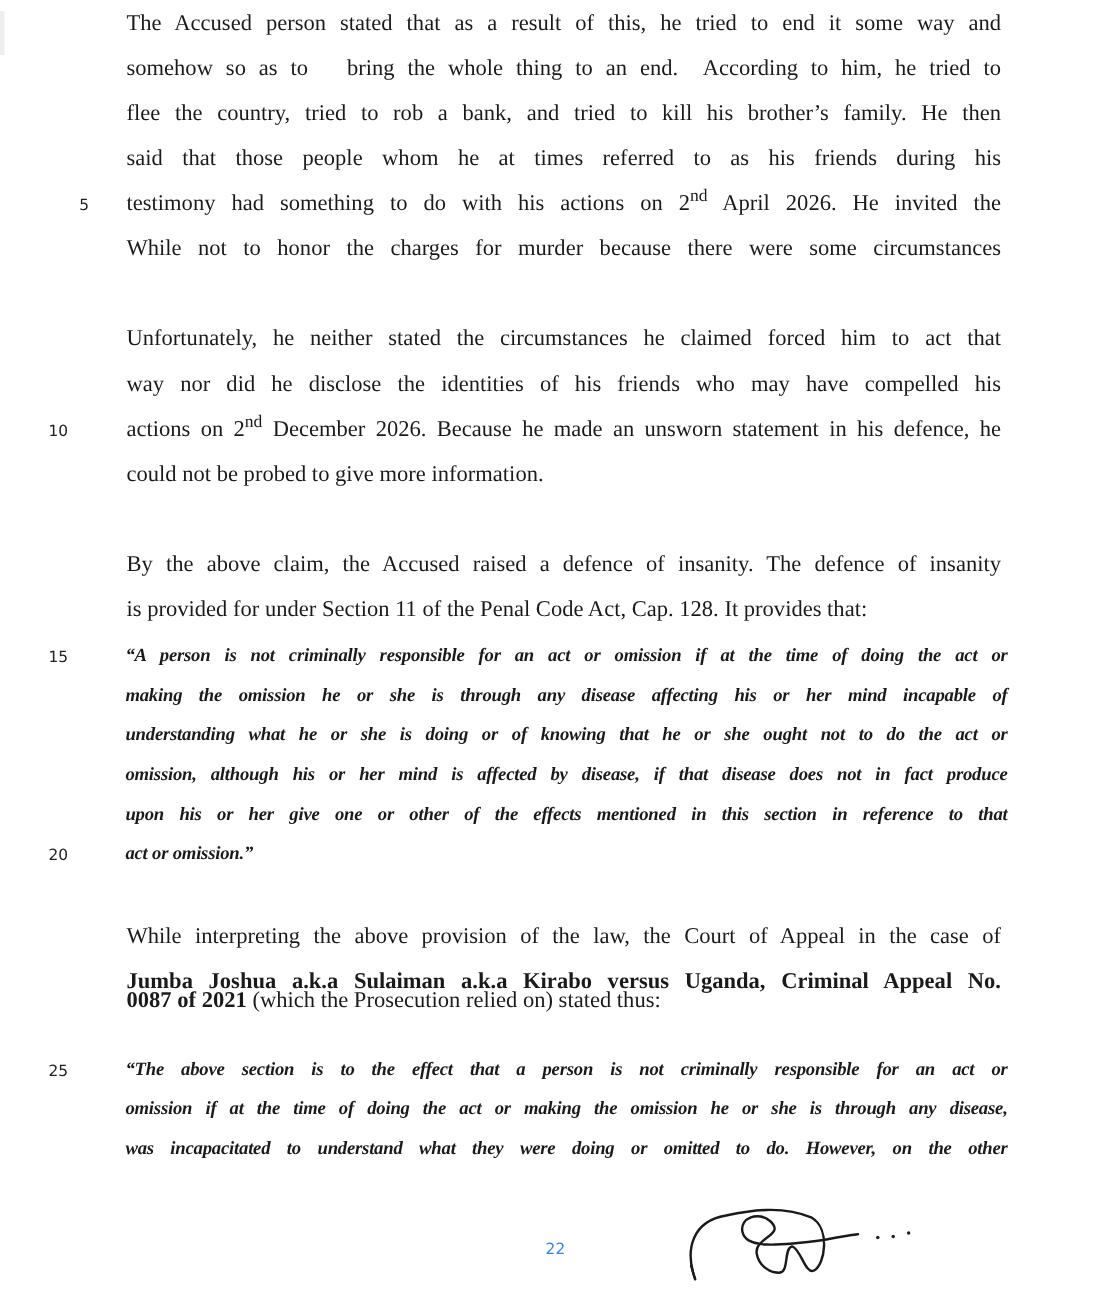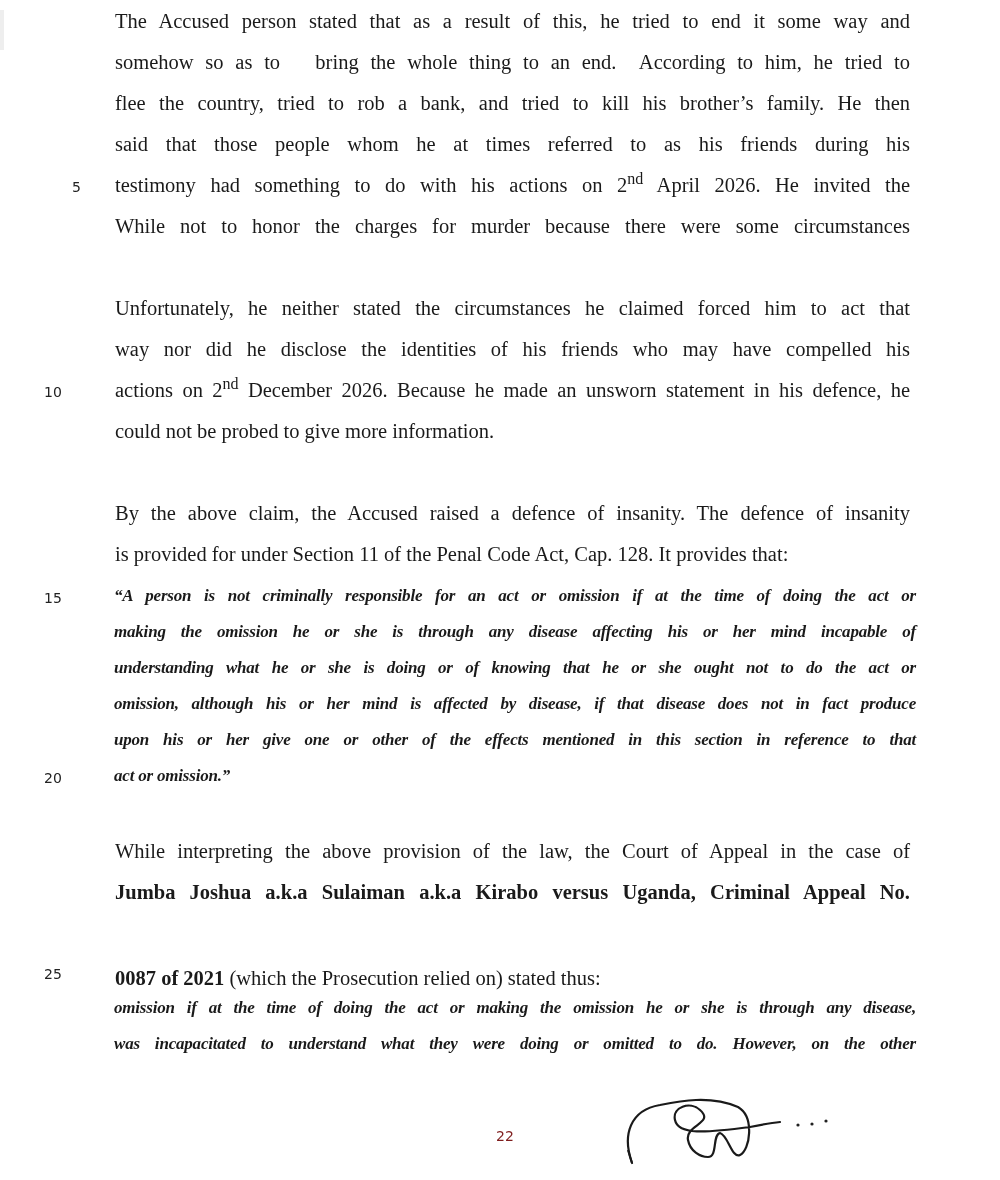--- a/index.html
+++ b/index.html
@@ -6,21 +6,21 @@
   body { width: 1000px; height: 1180px; position: relative; overflow: hidden; }
   .page { position: absolute; left: 0; top: 0; width: 1000px; height: 1180px; background: #fff; color: #1a1a1a; }
   .ln { position: absolute; left: 0; width: 1000px; height: 41px; }
   .num { position: absolute; left: 44px; width: 40px; font-family: "DejaVu Sans", sans-serif; font-size: 14px; color: #222; }
   .txt { position: absolute; left: 115px; width: 795px; font-family: "Liberation Serif", serif; font-size: 20.5px; white-space: nowrap; text-align: justify; text-align-last: justify; }
   .txt.last { text-align-last: left; }
   .q { position: absolute; left: 94px; width: 802px; font-family: "Liberation Serif", serif; font-style: italic; font-weight: bold; font-size: 17px; white-space: nowrap; text-align: justify; text-align-last: justify; letter-spacing: -0.2px; margin-left: 20px; }
   .q.last { text-align-last: left; }
   .ci { font-weight: bold; }
   sup { font-size: 16px; line-height: 0; vertical-align: 8px; }
-  .pageno { position: absolute; left: 496px; top: 1128px; font-family: "DejaVu Sans", sans-serif; font-size: 14px; color: #7f1d1d; }
+  .pageno { position: absolute; left: 496px; top: 1128px; font-family: "DejaVu Sans", sans-serif; font-size: 14px; color: #3b82f6; }
   .sig { position: absolute; left: 620px; top: 1095px; }
   .edge { position: absolute; left: 0; top: 10px; width: 4px; height: 40px; background: #eee; }
 </style>
 </head>
 <body>
 
 <div class="page">
   <div class="edge"></div>
 
   <div class="ln" style="top:10px">
@@ -83,26 +83,27 @@
     <span class="num" style="top:4px">20</span>
     <span class="q last">act or omission.”</span>
   </div>
 
   <div class="ln" style="top:840px">
     <span class="txt">While interpreting the above provision of the law, the Court of Appeal in the case of</span>
   </div>
   <div class="ln" style="top:881px">
     <span class="txt ci">Jumba Joshua a.k.a Sulaiman a.k.a Kirabo versus Uganda, Criminal Appeal No.</span>
   </div>
-  <div class="ln" style="top:967px">
+  <div class="ln" style="top:898px">
     <span class="txt last"><span class="ci">0087 of 2021</span><span> (which the Prosecution relied on) stated thus:</span></span>
   </div>
 
   <div class="ln" style="top:962px">
     <span class="num" style="top:4px">25</span>
+    <span class="q">“The above section is to the effect that a person is not criminally responsible for an act or</span>
   </div>
   <div class="ln" style="top:998px">
     <span class="q">omission if at the time of doing the act or making the omission he or she is through any disease,</span>
   </div>
   <div class="ln" style="top:1034px">
     <span class="q">was incapacitated to understand what they were doing or omitted to do. However, on the other</span>
   </div>
 
   <span class="pageno">22</span>
 

